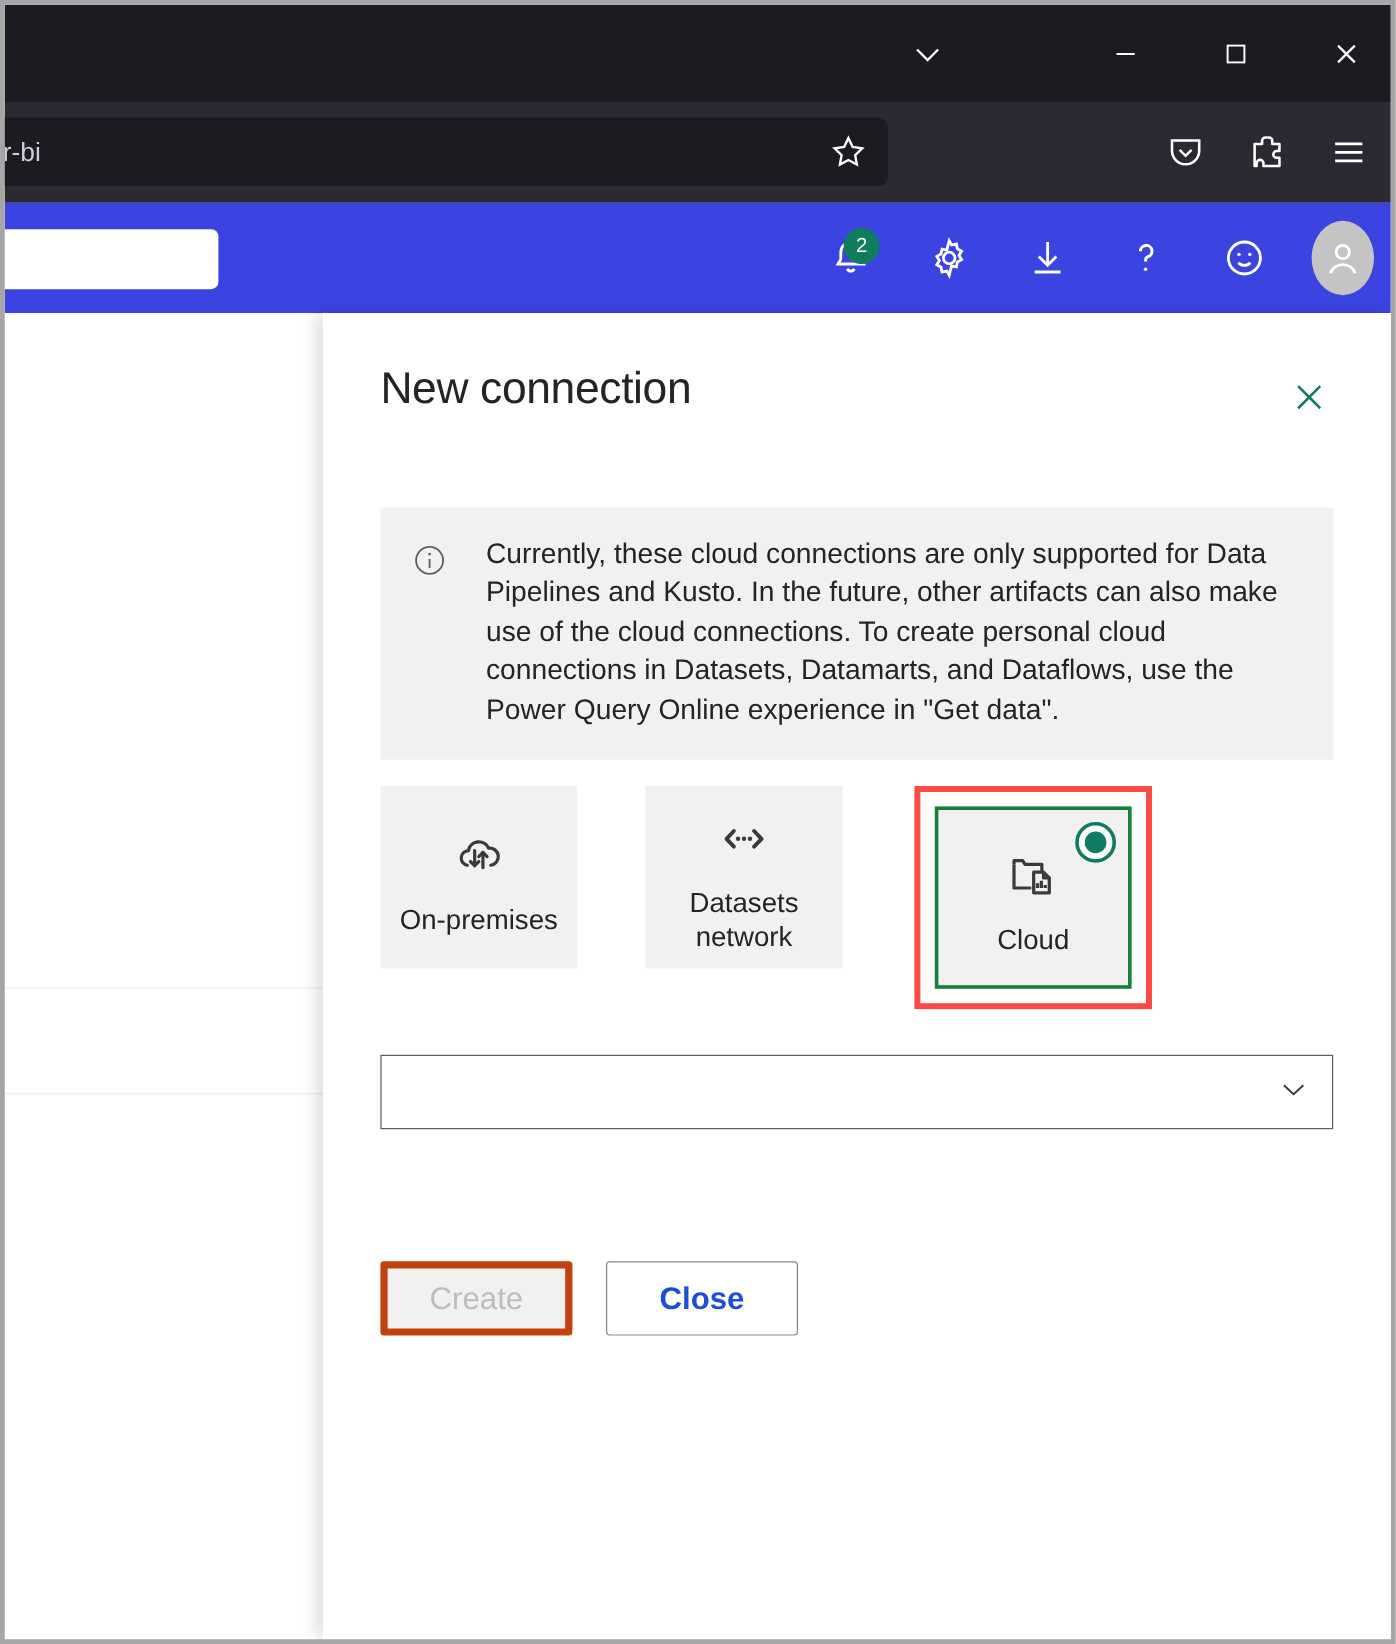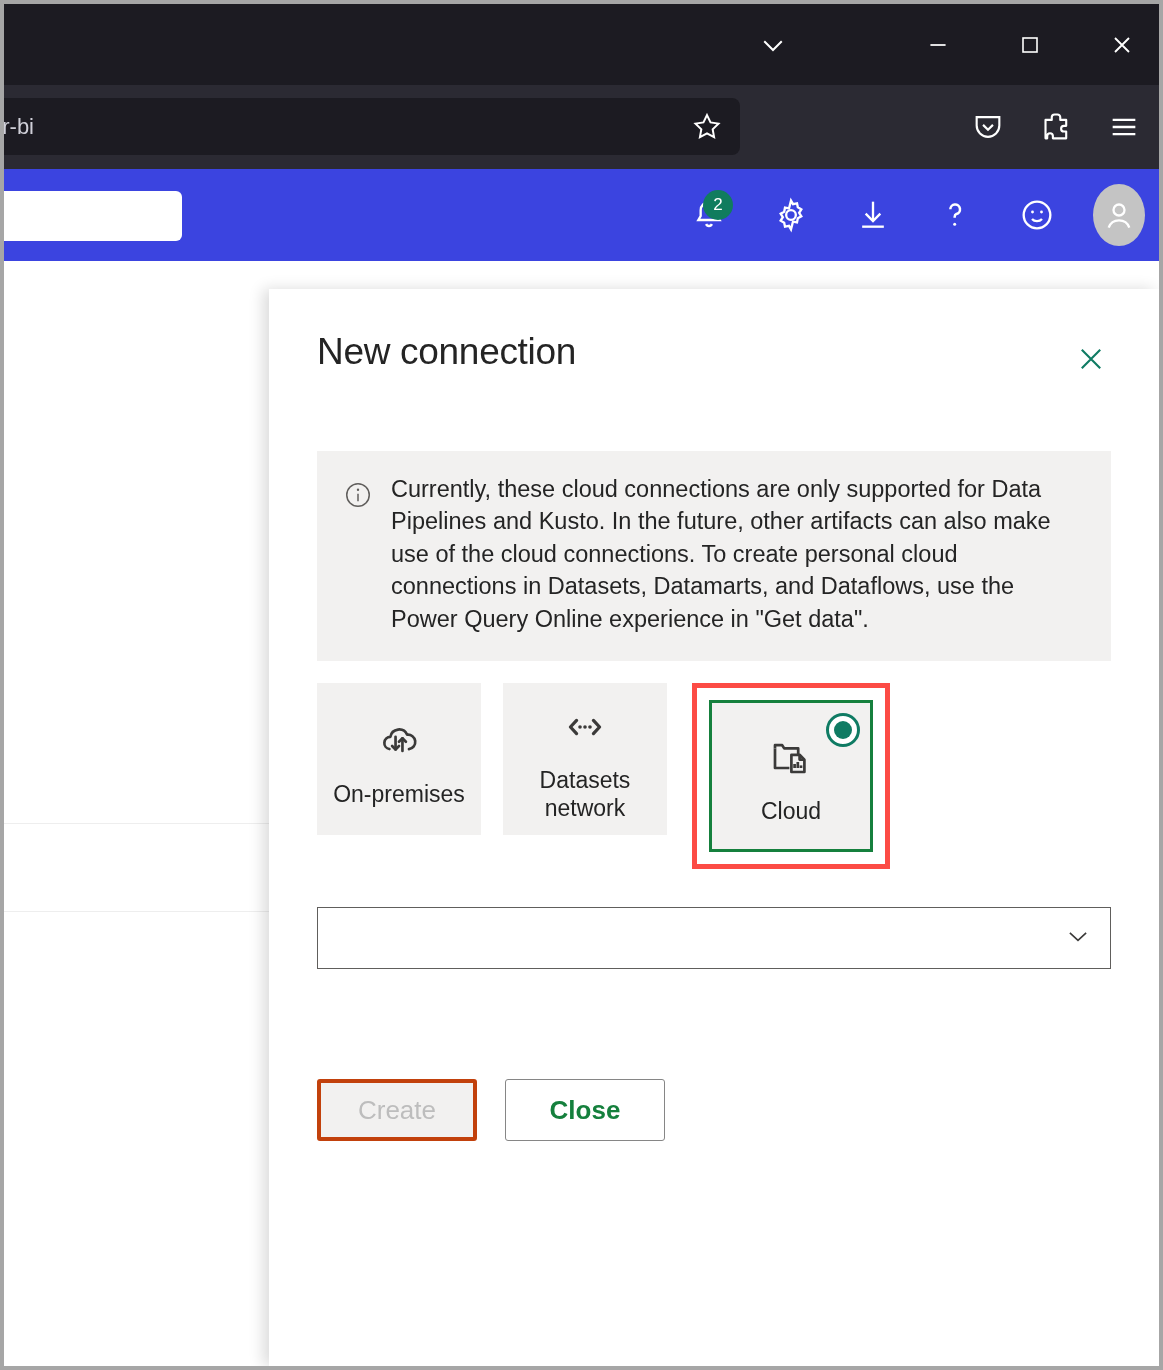--- a/index.html
+++ b/index.html
@@ -152,21 +152,20 @@
 
   
   .panel {
     position: absolute;
     left: 265px;
     top: 257px;
     width: 890px;
     bottom: 0;
     background: #ffffff;
     box-shadow: -6px 0 14px rgba(0,0,0,0.14);
-    margin-top: 28px;
   }
 
   .panel-header {
     position: relative;
     padding: 42px 48px 0 48px;
     display: flex;
     align-items: flex-start;
   }
   .panel-title {
     font-size: 37px;
@@ -182,33 +181,33 @@
   }
 
   .panel-body { padding: 0 48px; }
 
   
   .info-banner {
     margin-top: 72px;
     background: #f2f1f0;
     padding: 22px 26px 26px 26px;
     display: flex;
-    gap: 18px;
+    gap: 32px;
   }
   .info-icon { flex: 0 0 auto; margin-top: 7px; }
   .info-text {
     font-size: 23.5px;
     line-height: 1.38;
     color: #242424;
   }
 
   
   .tiles {
     display: flex;
-    gap: 22px;
+    gap: 57px;
     margin-top: 22px;
     align-items: flex-start;
   }
   .tile {
     width: 164px;
     height: 152px;
     background: #f2f1f0;
     display: flex;
     flex-direction: column;
     align-items: center;
@@ -290,25 +289,25 @@
     height: 62px;
     min-width: 160px;
     font-size: 26px;
     font-family: "Liberation Sans", sans-serif;
     border-radius: 3px;
     cursor: pointer;
   }
   .btn-create {
     background: #f2f1f0;
     color: #bdbdbd;
-    border: 4px solid #c2410c;
+    border: 6px solid #c2410c;
   }
   .btn-close {
     background: #ffffff;
-    color: #15803d;
+    color: #1d4ed8;
     border: 1px solid #868686;
     font-weight: 700;
   }
 </style>
 </head>
 <body>
 
 <div id="screen">
 
   <div class="browser-titlebar">

